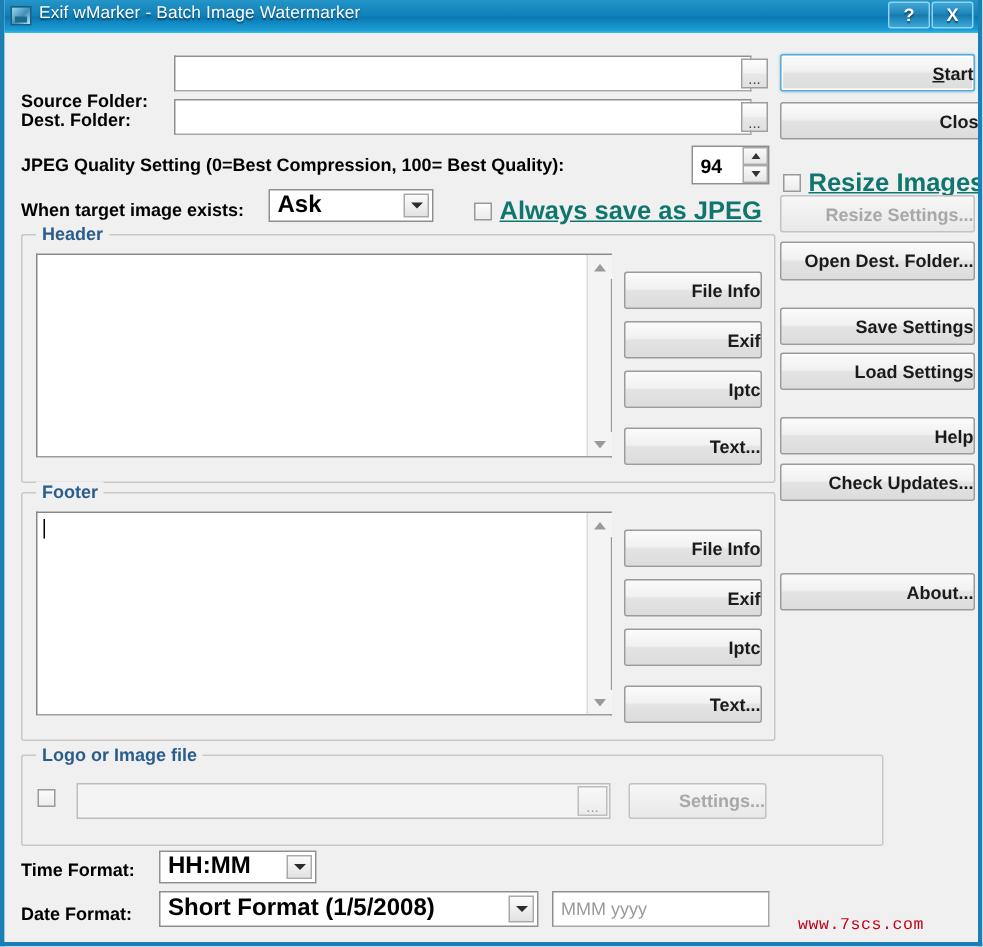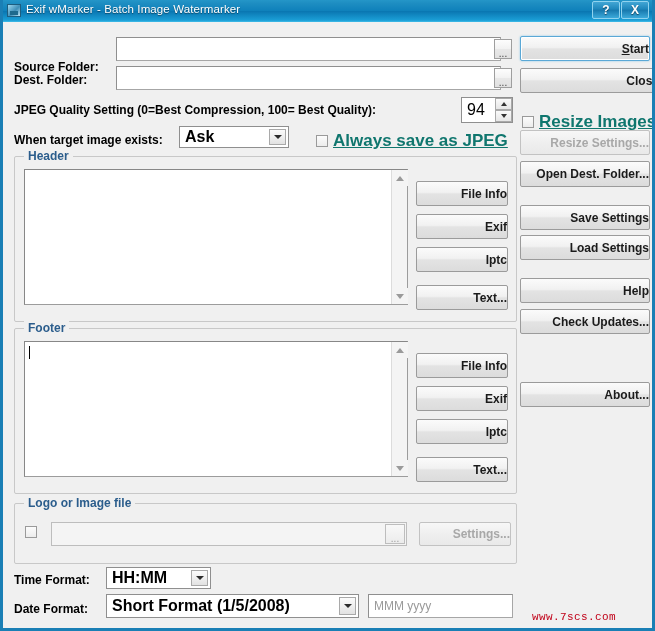--- a/index.html
+++ b/index.html
@@ -205,22 +205,22 @@
     border: 1px solid #8f8f8f;
     background: #fff;
   }
   .spin-val {
     position: absolute;
     left: 0; top: 0; bottom: 0;
     right: 17px;
     display: flex;
     align-items: center;
     padding-left: 5px;
-    font-size: 16px;
-    font-weight: normal;
+    font-size: 13px;
+    font-weight: bold;
     color: #000;
   }
   .spin-btns {
     position: absolute;
     right: 0; top: 0; bottom: 0;
     width: 17px;
     display: flex;
     flex-direction: column;
   }
   .spin-btns div {
@@ -435,21 +435,21 @@
             </div>
         </div>
       </div>
 
       <div class="btn" style="left:401px; top:24px; width:92px; height:25px;">File Info</div>
       <div class="btn" style="left:401px; top:57px; width:92px; height:25px;">Exif</div>
       <div class="btn" style="left:401px; top:90px; width:92px; height:25px;">Iptc</div>
       <div class="btn" style="left:401px; top:128px; width:92px; height:25px;">Text...</div>
     </div>
 
-    <div class="group" style="left:11px; top:481px; width:503px; height:61px;">
+    <div class="group" style="left:11px; top:481px; width:575px; height:61px;">
       <div class="gtitle">Logo or Image file</div>
 
       <div class="chk" style="left:10px; top:22px;">
         <span class="box"></span>
       </div>
 
       <div class="logo-path" style="left:36px; top:18px; width:356px; height:24px;">
         <span style="position:absolute;left:5px;top:4px;font-size:12px;color:#999;"></span>
         <span class="logo-ell">...</span>
       </div>

